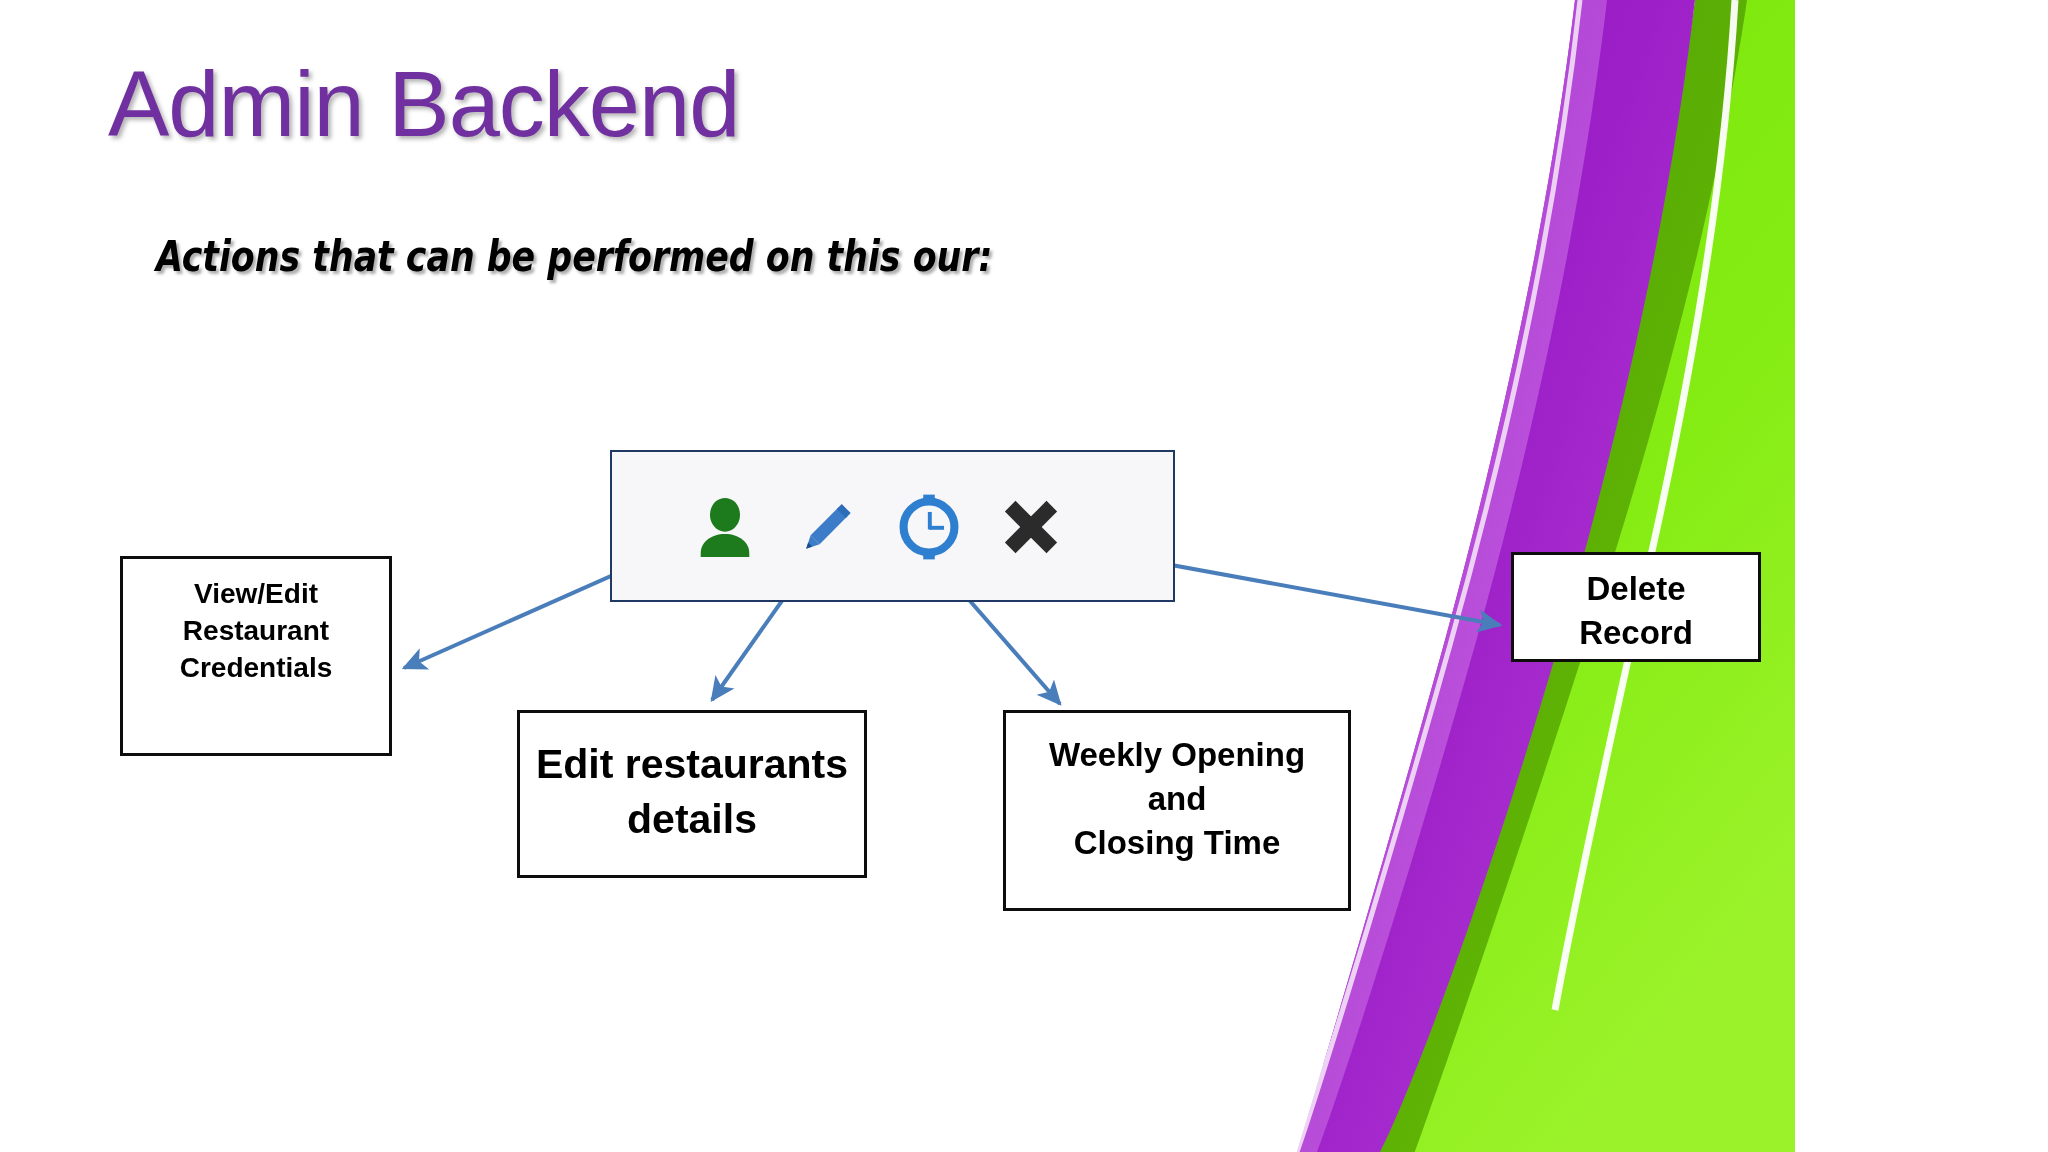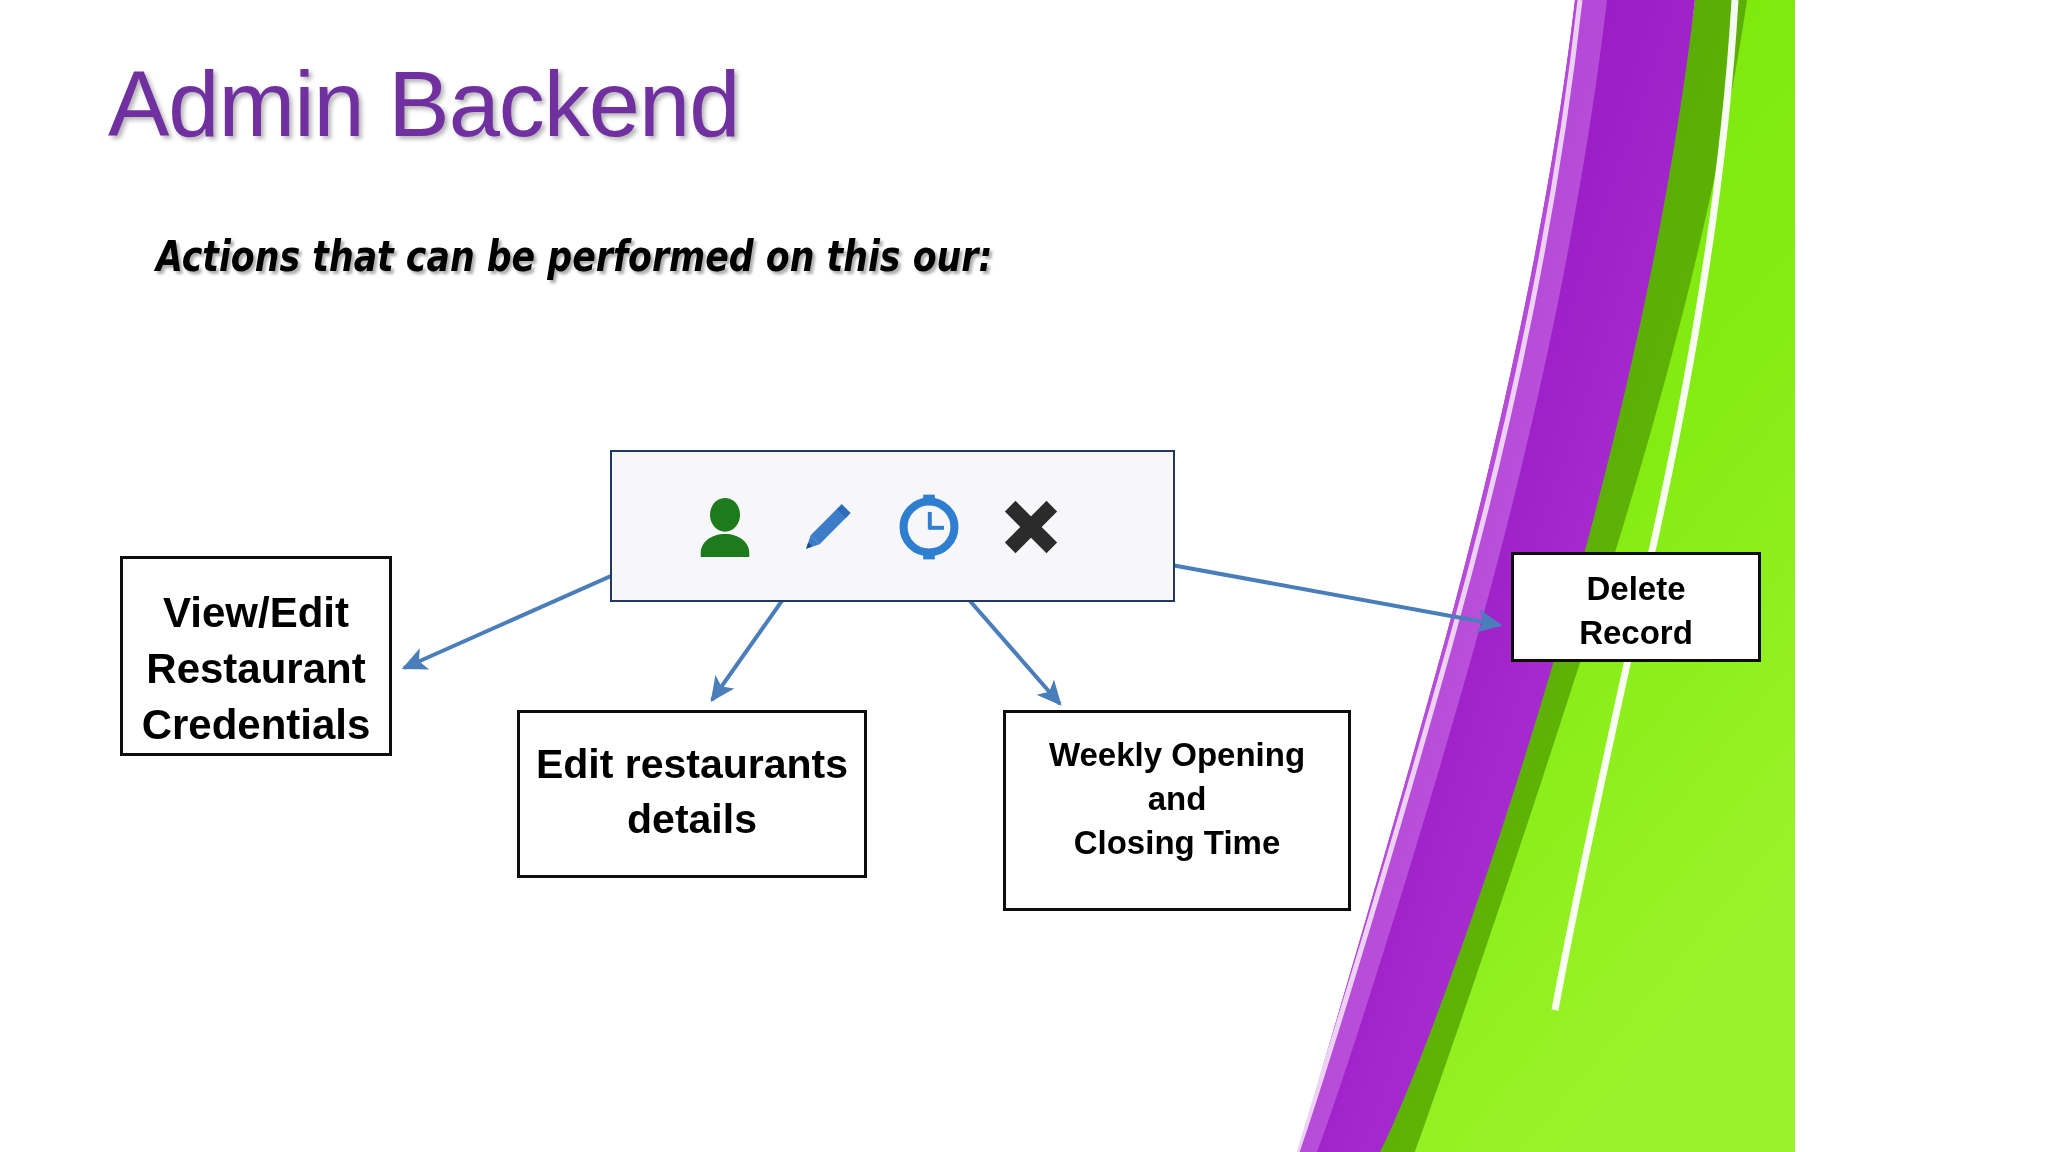--- a/index.html
+++ b/index.html
@@ -97,22 +97,22 @@
   .callout .ctext {
     display: block;
     white-space: pre-line;
   }
 
   #box-view {
     left: 120px;
     top: 556px;
     width: 272px;
     height: 200px;
-    font-size: 42px;
-    padding-top: 26px;
+    font-size: 28px;
+    padding-top: 16px;
   }
   #box-edit {
     left: 517px;
     top: 710px;
     width: 350px;
     height: 168px;
     font-size: 41px;
     padding-top: 24px;
   }
   #box-weekly {

